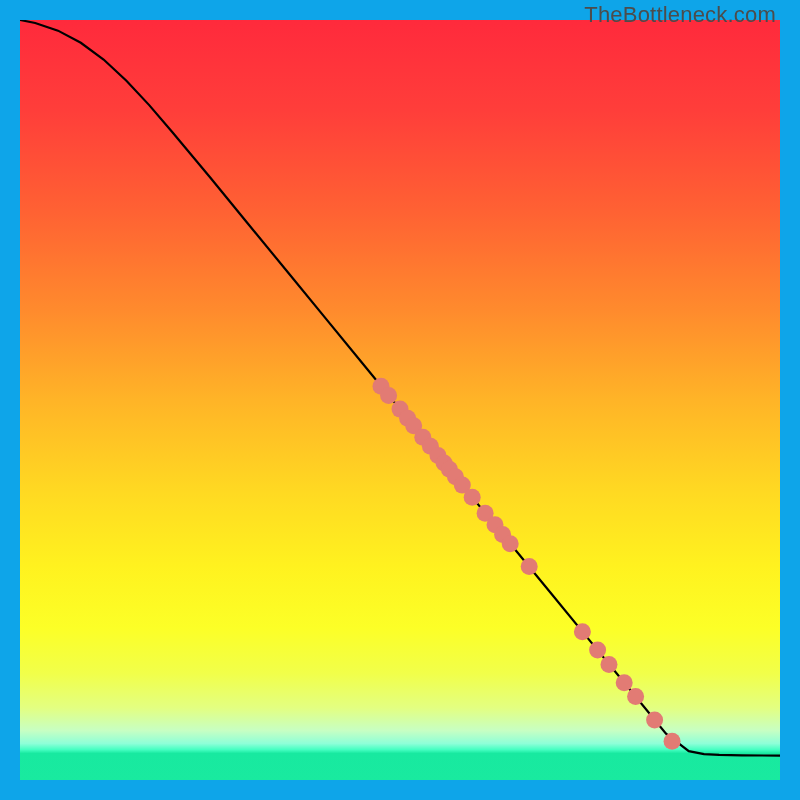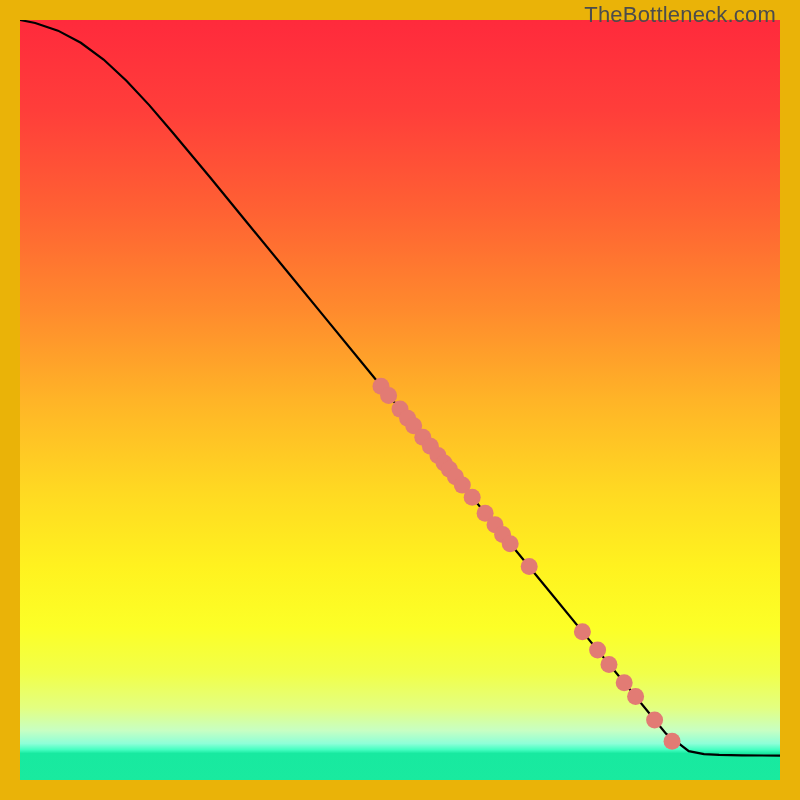--- a/index.html
+++ b/index.html
@@ -10,21 +10,21 @@
     overflow: hidden;
     background: #000;
     font-family: Arial, Helvetica, sans-serif;
   }
   .frame {
     position: absolute;
     left: 0;
     top: 0;
     width: 800px;
     height: 800px;
-    background: #eab308;
+    background: #0ea5e9;
   }
   .plot {
     position: absolute;
     left: 20px;
     top: 20px;
     width: 760px;
     height: 760px;
     overflow: hidden;
   }
   .gradient {

